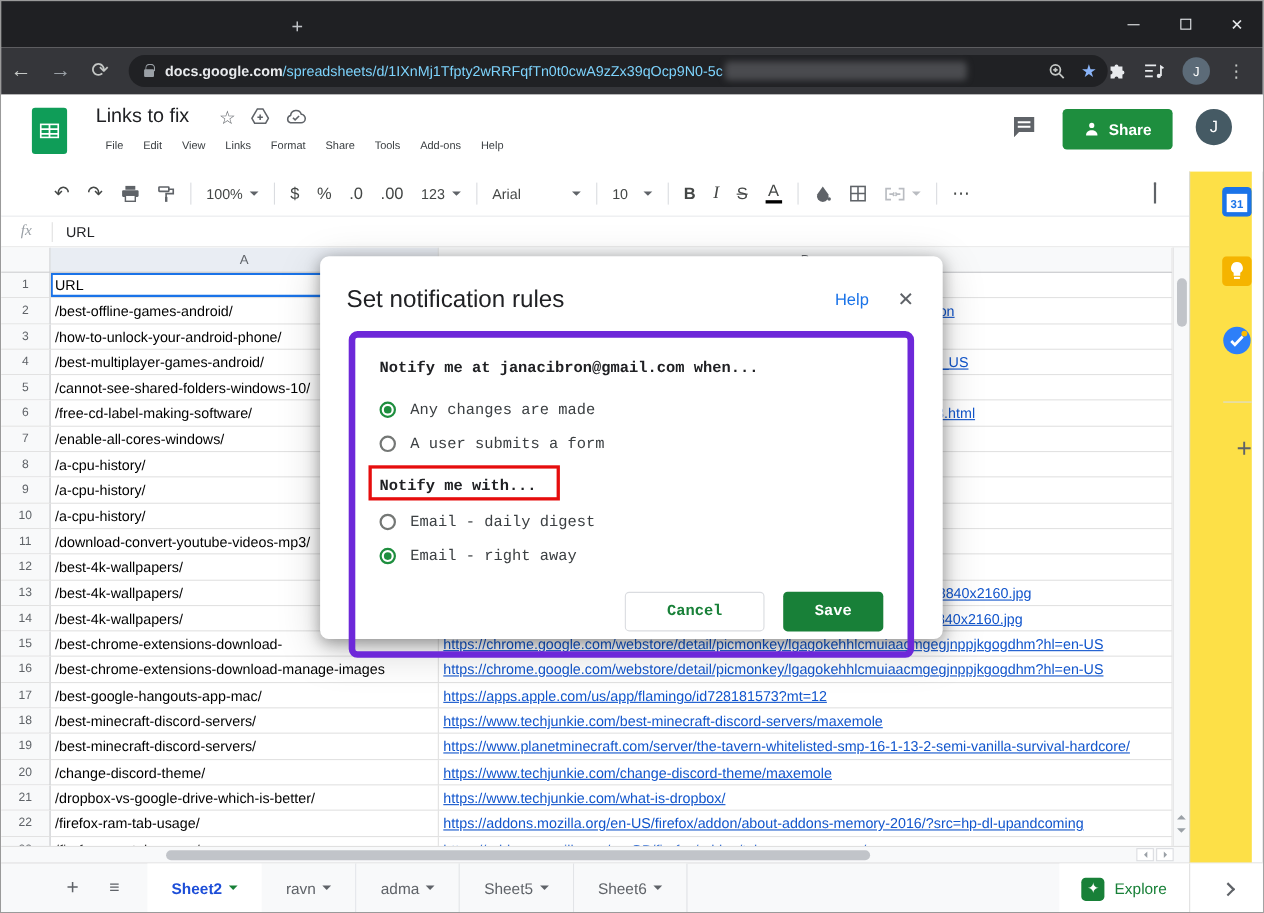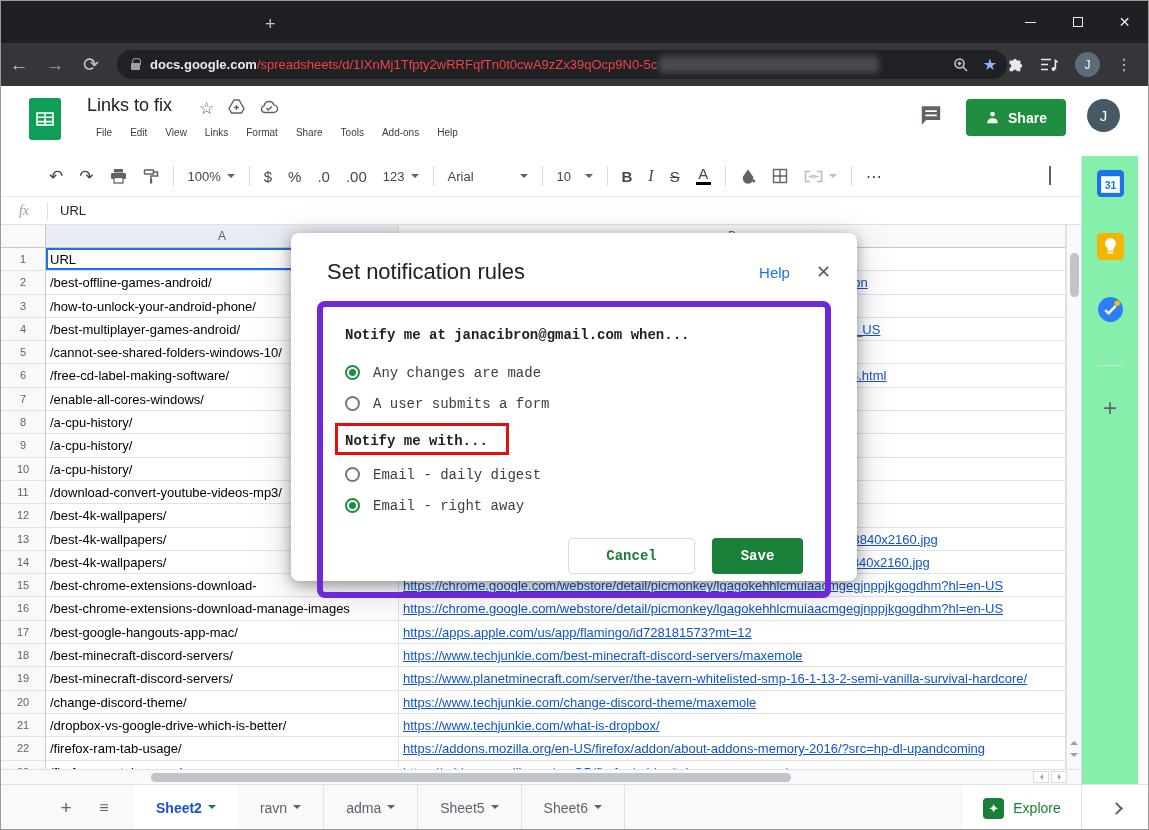--- a/index.html
+++ b/index.html
@@ -25,21 +25,21 @@
   .winbtn.close { font-size:14px; }
 
   
   .navbar { position:absolute; left:0; top:42px; width:100%; height:43px; background:#35363a; display:flex; align-items:center; }
   .navic { color:#c4c7c5; font-size:19px; width:36px; text-align:center; }
   .navic.fwd { color:#9aa0a6; }
   .urlpill { position:absolute; left:116px; top:7px; width:890px; height:29px; background:#202124; border-radius:15px; display:flex; align-items:center; padding:0 10px 0 14px; }
   .lock { width:9px; height:7px; background:#9aa0a6; border-radius:1px; position:relative; margin-right:10px; margin-top:3px; }
   .lock::before { content:""; position:absolute; left:1px; top:-5px; width:7px; height:6px; border:1.5px solid #9aa0a6; border-bottom:none; border-radius:4px 4px 0 0; }
   .urltext { font-size:13px; color:#e8eaed; white-space:nowrap; overflow:hidden; flex:0 1 auto; }
-  .urltext .path { color:#ef4444; }
+  .urltext .path { color:#7dd3fc; }
   .redact { width:220px; height:17px; background:#4a4b4f; border-radius:4px; filter:blur(3px); margin-left:2px; flex:0 0 auto; }
   .pillspace { flex:1; }
   .pillicon { margin-left:14px; flex:0 0 auto; display:flex; align-items:center; }
   .star-filled { color:#8ab4f8; font-size:16px; }
   .navright { position:absolute; right:8px; top:0; height:43px; display:flex; align-items:center; }
   .nrico { margin:0 8px; display:flex; align-items:center; }
   .bavatar { width:25px; height:25px; border-radius:50%; background:#5c6b78; color:#fff; font-size:12px; display:flex; align-items:center; justify-content:center; }
   .kebab { color:#c4c7c5; font-size:16px; letter-spacing:0; }
 
   
@@ -119,28 +119,28 @@
   .stab { height:46px; display:flex; align-items:center; padding:0 22px; font-size:14px; color:#5f6368; border-right:1px solid #dfe1e5; background:#f8f9fa; }
   .stab .caret { margin-top:2px; }
   .stab.active { background:#fff; color:#1d4ed8; font-weight:bold; border-right:none; }
   .stab.active .caret { border-top-color:#188038; }
   .explore { position:absolute; left:962px; top:0; width:118px; height:46px; background:#fff; display:flex; align-items:center; justify-content:center; gap:9px; }
   .exicon { width:21px; height:21px; background:#188038; border-radius:4px; color:#fff; font-size:13px; display:flex; align-items:center; justify-content:center; }
   .explore .lbl { color:#188038; font-size:14px; }
   .panel-collapse { position:absolute; left:1080px; top:0; width:69px; height:46px; background:#fff; border-left:1px solid #e0e0e0; display:flex; align-items:center; justify-content:center; }
 
   
-  .rpanel { position:absolute; left:1080px; top:155px; width:57px; height:628px; background:#86efac; border-left:1px solid #dadce0; display:flex; flex-direction:column; align-items:center; padding-top:14px; }
+  .rpanel { position:absolute; left:1080px; top:155px; width:57px; height:628px; background:#fde047; border-left:1px solid #dadce0; display:flex; flex-direction:column; align-items:flex-end; padding-top:14px; }
   .rpic { margin-bottom:36px; width:27px; height:27px; display:flex; align-items:center; justify-content:center; }
   .rdiv { width:26px; height:1px; background:#dadce0; margin:6px 0 28px; }
   .rplus { color:#5f6368; font-size:24px; font-weight:300; }
 
   
   .overlay-shadow { position:absolute; left:290px; top:232px; width:566px; height:348px; border-radius:8px; background:#fff; box-shadow:0 3px 14px rgba(0,0,0,.35), 0 10px 40px rgba(0,0,0,.18); z-index:40; }
-  .dlg-head { display:flex; align-items:center; padding:26px 26px 16px 36px;justify-content:center; }
+  .dlg-head { display:flex; align-items:center; padding:26px 26px 16px 24px;justify-content:center; }
   .dlg-title { font-size:22px; color:#202124; flex:1; }
   .dlg-help { color:#1a73e8; font-size:15px; margin-right:26px; }
   .dlg-x { color:#5f6368; font-size:18px; }
   .dlg-box { margin:0 26px; border:6px solid #6d28d9; border-radius:8px; padding:20px 22px 18px;font-family:Liberation Mono, monospace; }
   .dlg-when { font-size:14px; font-weight:bold; color:#202124; margin-bottom:14px; }
   .rrow { display:flex; align-items:center; height:31px; }
   .radio { width:15px; height:15px; border:2px solid #747775; border-radius:50%; margin-right:13px; position:relative; flex:0 0 auto; }
   .radio.on { border-color:#1e8e3e; }
   .radio.on::after { content:""; position:absolute; inset:2px; background:#1e8e3e; border-radius:50%; }
   .rlabel { font-size:14px; color:#3c4043; }

